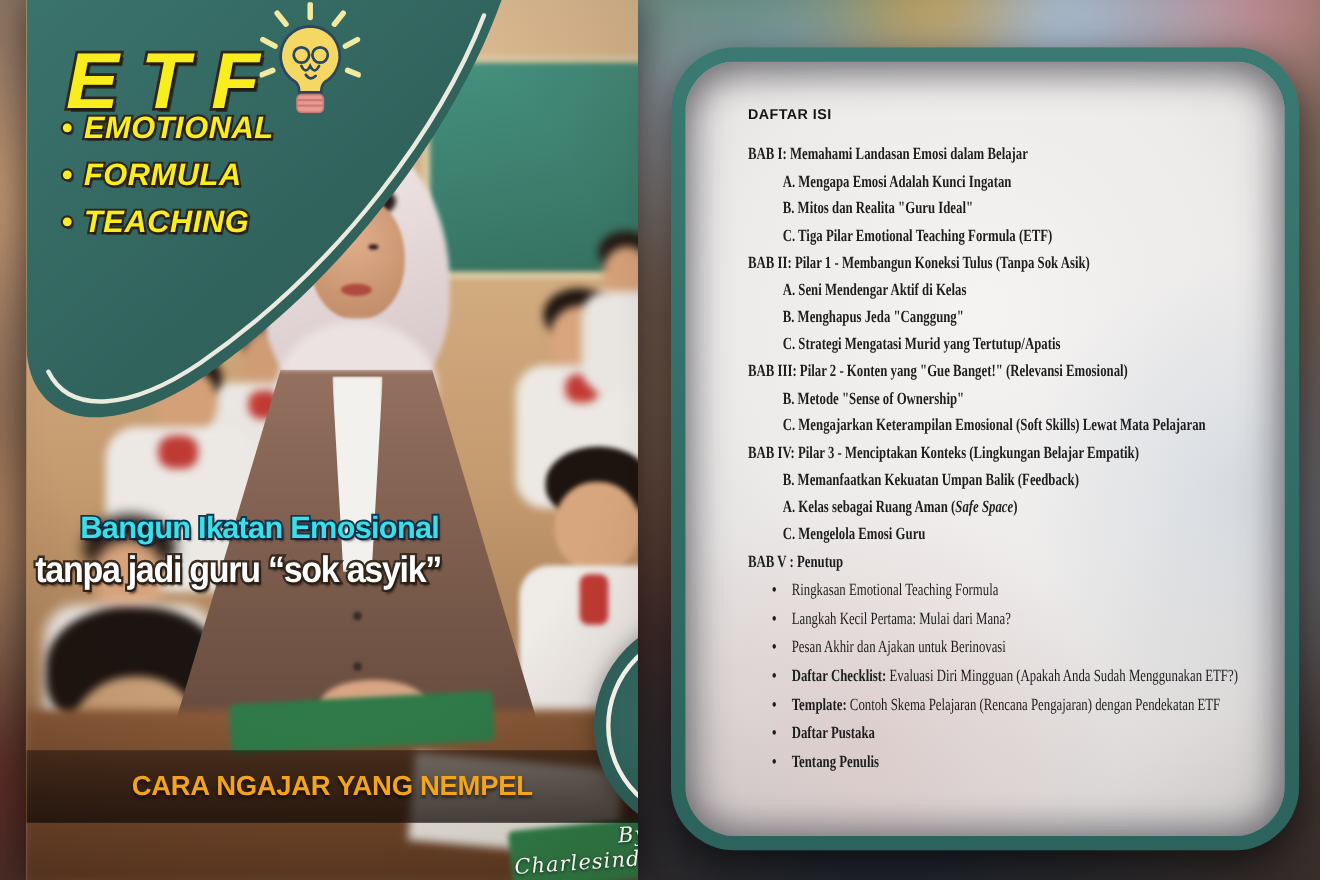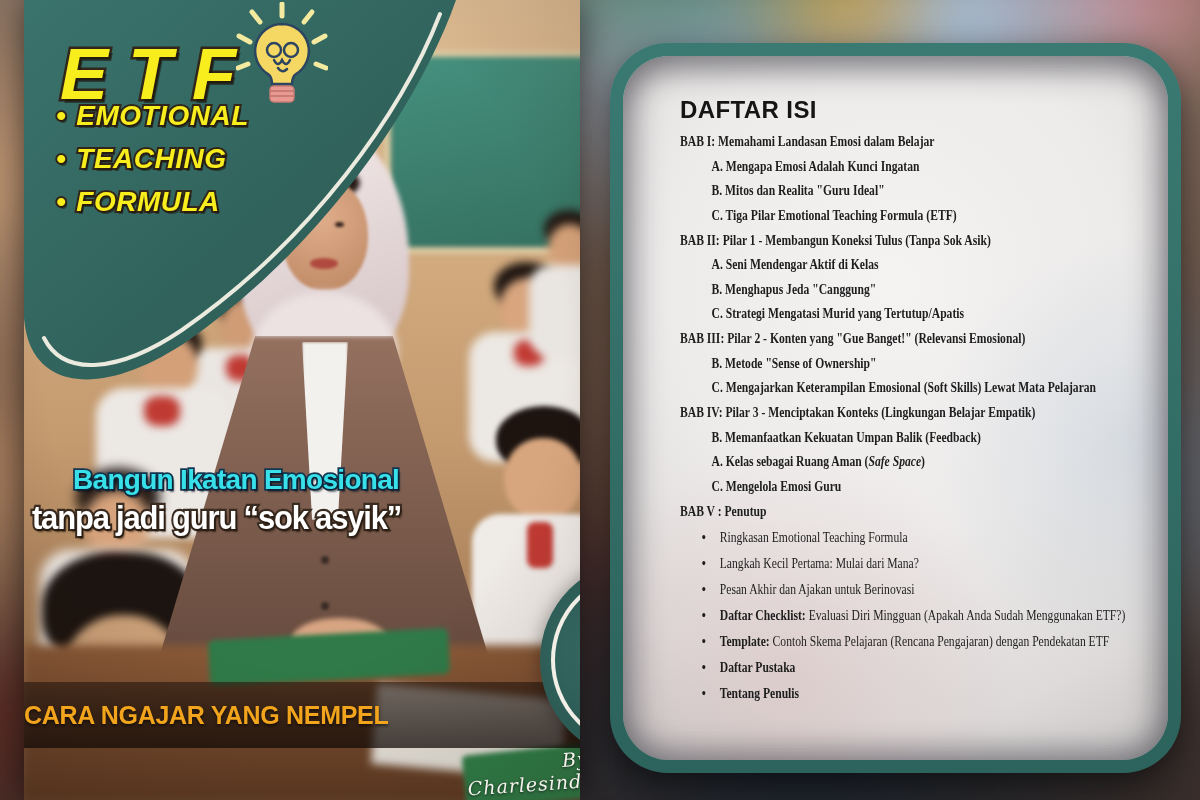--- a/index.html
+++ b/index.html
@@ -50,21 +50,21 @@
     color:#38e1e9;letter-spacing:-.7px;-webkit-text-stroke:3.5px #13354f;
     paint-order:stroke fill;text-shadow:2px 3px 2px rgba(5,15,30,.6);padding-left:40px;}
   .tag2{position:absolute;left:8px;top:499px;font-size:31px;font-weight:bold;
     color:#ffffff;letter-spacing:-1.2px;transform:scaleY(1.08);transform-origin:0 0;
     -webkit-text-stroke:4px #3a2b20;paint-order:stroke fill;
     text-shadow:2px 3px 2px rgba(30,18,8,.6);}
 
   
   .banner{position:absolute;left:0;right:0;top:682px;height:66px;
     background:linear-gradient(180deg,rgba(32,19,12,.58),rgba(18,10,7,.74));
-    display:flex;flex-direction:column;justify-content:center;align-items:flex-start;
+    display:flex;flex-direction:column;justify-content:center;align-items:center;
     text-align:center;}
   .banner div{color:#f2a41d;font-weight:bold;font-size:25px;line-height:31px;
     letter-spacing:-.3px;text-shadow:0 2px 3px rgba(0,0,0,.55);white-space:nowrap;}
 
   
   .circle{position:absolute;left:516px;top:560px;width:200px;height:200px;border-radius:50%;
     background:radial-gradient(circle at 38% 45%,#3a6f67 0%,#2c5a54 55%,#264f49 100%);
     box-shadow:0 0 18px rgba(0,0,0,.35);}
   .circle::after{content:"";position:absolute;inset:11px;border-radius:50%;
     border:4px solid #f2efe6;}
@@ -77,21 +77,21 @@
   .panel{position:absolute;left:610px;top:43px;width:571px;height:730px;
     border-radius:58px;background:linear-gradient(180deg,#3a7a72 0%,#2c635c 100%);
     box-shadow:0 12px 34px rgba(0,0,0,.55);}
   .panel-inner{position:absolute;inset:13px;border-radius:46px;overflow:hidden;
     background:
       radial-gradient(70% 55% at 30% 88%,rgba(214,176,176,.35) 0%,rgba(214,176,176,0) 60%),
       radial-gradient(60% 50% at 92% 55%,rgba(170,190,210,.30) 0%,rgba(170,190,210,0) 60%),
       radial-gradient(95% 80% at 50% 32%,#f5f3f2 0%,#edebEA 45%,#ddDAD9 78%,#c6c3c2 100%);
     box-shadow:inset 0 18px 28px rgba(40,40,48,.36),inset 0 -14px 24px rgba(60,60,70,.25),
       inset 18px 0 28px rgba(60,60,70,.22),inset -18px 0 28px rgba(60,60,70,.22);}
-  .toc-title{position:absolute;left:57px;top:40px;margin:0;font-size:24px;
+  .toc-title{position:absolute;left:57px;top:40px;margin:0;font-size:13px;
     font-weight:bold;color:#151515;letter-spacing:.4px;}
   .toc{position:absolute;left:57px;top:76px;right:12px;margin:0;padding:0;list-style:none;
     font-family:"Liberation Serif","DejaVu Serif",serif;color:#1d1d1d;}
   .toc li{height:24.65px;}
   .toc .tw{display:inline-block;transform:scaleX(.75);transform-origin:0 50%;
     white-space:nowrap;font-size:15.5px;font-weight:bold;}
   .toc li.sub .tw{padding-left:42px;}
   .toc li.bullet{margin-top:1.4px;}
   .toc li.bullet .tw{padding-left:53px;position:relative;}
   .toc .dot{position:absolute;left:29px;top:0;}
@@ -189,22 +189,22 @@
       <circle cx="55" cy="48" r="7" fill="none" stroke="#2c4560" stroke-width="2.5"></circle>
       <path d="M38 58 q4 8 8 0 q4 8 8 0 M42 66 q4 6 9 1" fill="none" stroke="#2c4560" stroke-width="2.5" stroke-linecap="round"></path>
       <rect x="34" y="84" width="24" height="16" rx="4" fill="#e89a92" stroke="#c97b74" stroke-width="1.5"></rect>
       <line x1="34" y1="89" x2="58" y2="89" stroke="#c97b74" stroke-width="2"></line>
       <line x1="34" y1="94" x2="58" y2="94" stroke="#c97b74" stroke-width="2"></line>
     </svg>
 
     <div class="etf-title">E T F</div>
     <ul class="etf-list">
       <li><span class="dot">•</span><span>EMOTIONAL</span></li>
+      <li><span class="dot">•</span><span>FORMULA</span></li>
       <li><span class="dot">•</span><span>TEACHING</span></li>
-      <li><span class="dot">•</span><span>FORMULA</span></li>
     </ul>
 
     <div class="tag1">Bangun Ikatan Emosional</div>
     <div class="tag2">tanpa jadi guru “sok asyik”</div>
 
     <div class="signature">By. Charlesindo</div>
   </section>
 
   <aside class="panel">
     <div class="panel-inner">

